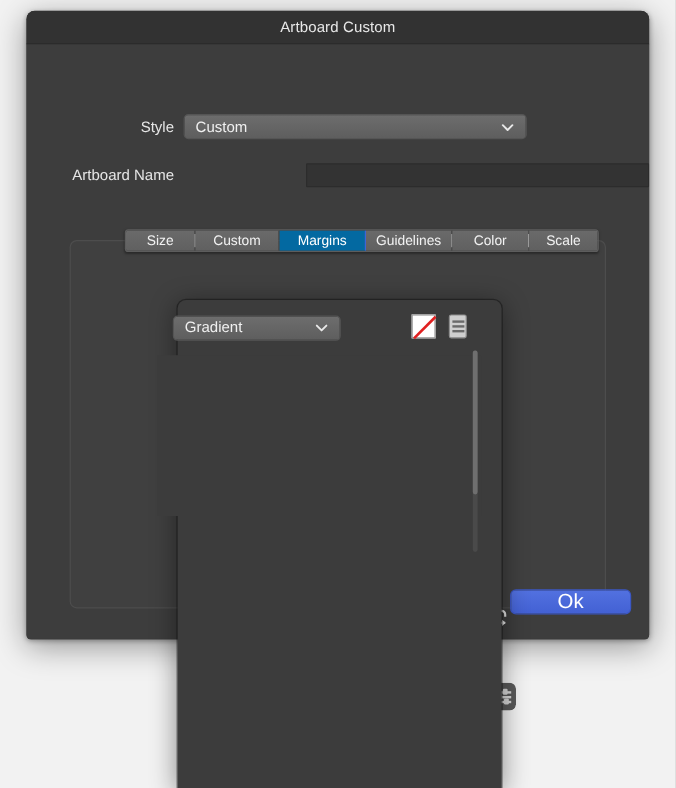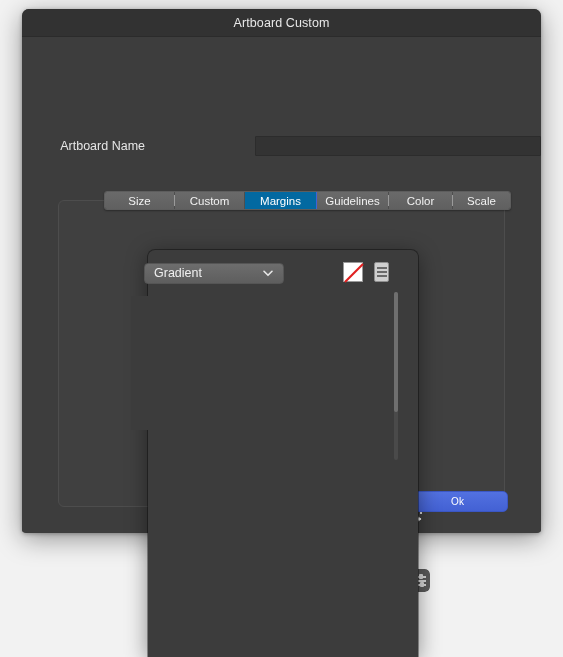--- a/index.html
+++ b/index.html
@@ -165,29 +165,29 @@
   .margin-row .flabel {
     color: #e6e6e6;
     font-size: 12.5px;
     padding-right: 8px;
   }
   .margin-row .textfield { width: 80px; }
 
   
   .ok-btn {
     position: absolute;
-    left: 407px;
+    left: 425px;
     top: 491px;
     width: 101px;
     height: 21px;
     background: linear-gradient(#5271e0, #4361d4);
     border: 1px solid #3b57c4;
     border-radius: 5px;
     color: #ffffff;
-    font-size: 10px;
+    font-size: 17px;
     display: flex;
     align-items: center;
     justify-content: center;
     z-index: 3;
   }
 
   
   .grad-window {
     position: absolute;
     left: 148px;
@@ -577,35 +577,46 @@
 <div id="root">
 
   <div class="main-window">
 
     <div class="titlebar">
       <span class="title">Artboard Custom</span>
     </div>
 
     <div class="main-body">
 
+      <div class="frow" style="top:58px;">
+        <span class="flabel">Style</span>
+        <div class="select" style="width:286px;">
+          <span>Custom</span>
+          <span class="chev">
+            <svg viewBox="0 0 12 12" width="12" height="12">
+              <path d="M2 4.3 L6 8.3 L10 4.3" fill="none" stroke="#e8e8e8" stroke-width="1.6" stroke-linecap="round" stroke-linejoin="round"></path>
+            </svg>
+          </span>
+        </div>
+      </div>
 
       <div class="frow" style="top:99px;justify-content:space-between;">
         <span class="flabel">Artboard Name</span>
         <div class="textfield" style="width:286px;" placeholder=""></div>
       </div>
 
       <div class="tabpanel">
         <div class="margin-row">
           <span class="flabel">Left</span>
           <div class="textfield">0,0 cm</div>
         </div>
       </div>
 
       <div class="tabbar">
-        <div class="tab" style="width:70px;">
+        <div class="tab" style="width:58px;">
           <span>Size</span>
           <span class="sep"></span>
         </div>
         <div class="tab" style="width:70px;">
           <span>Custom</span>
         </div>
         <div class="tab active" style="width:72px;">
           <span>Margins</span>
         </div>
         <div class="tab" style="width:72px;">

